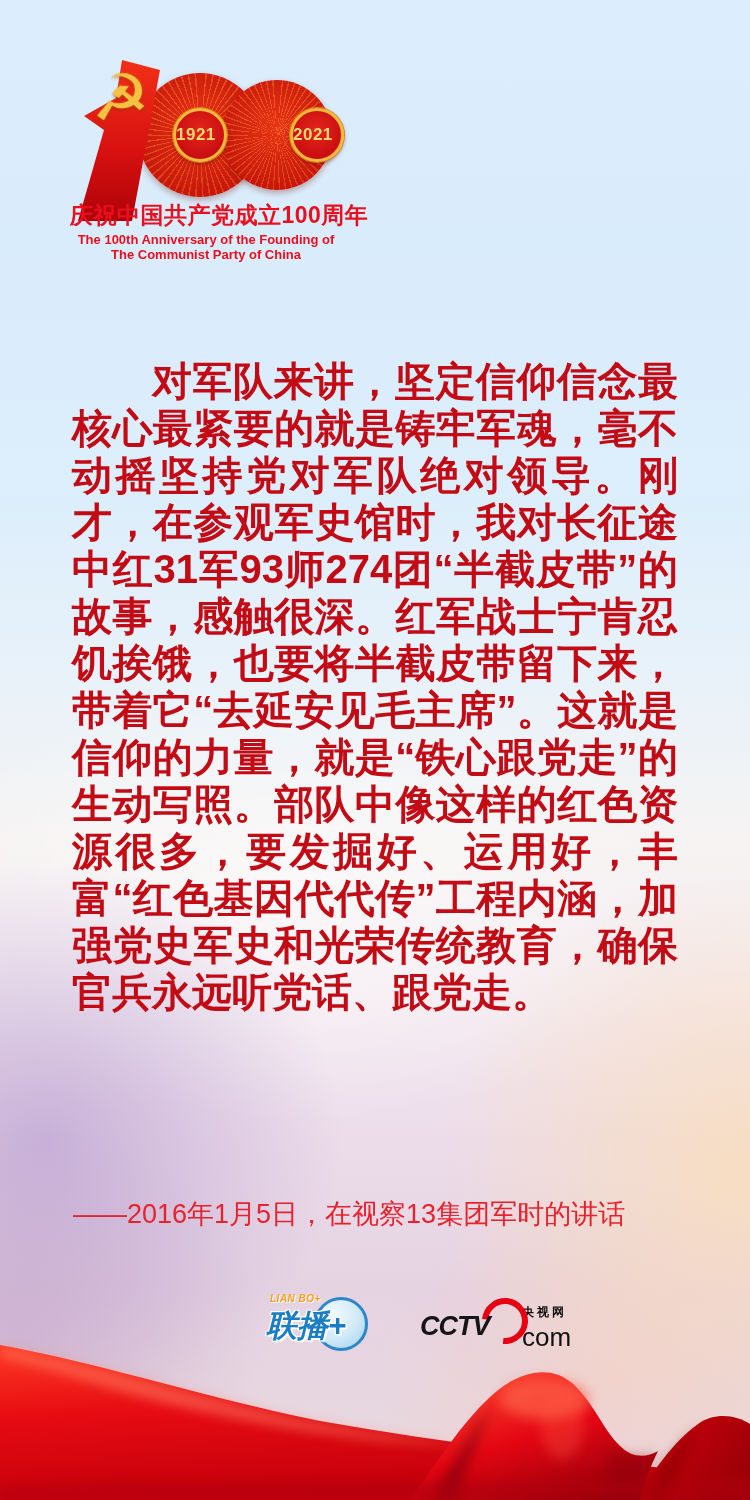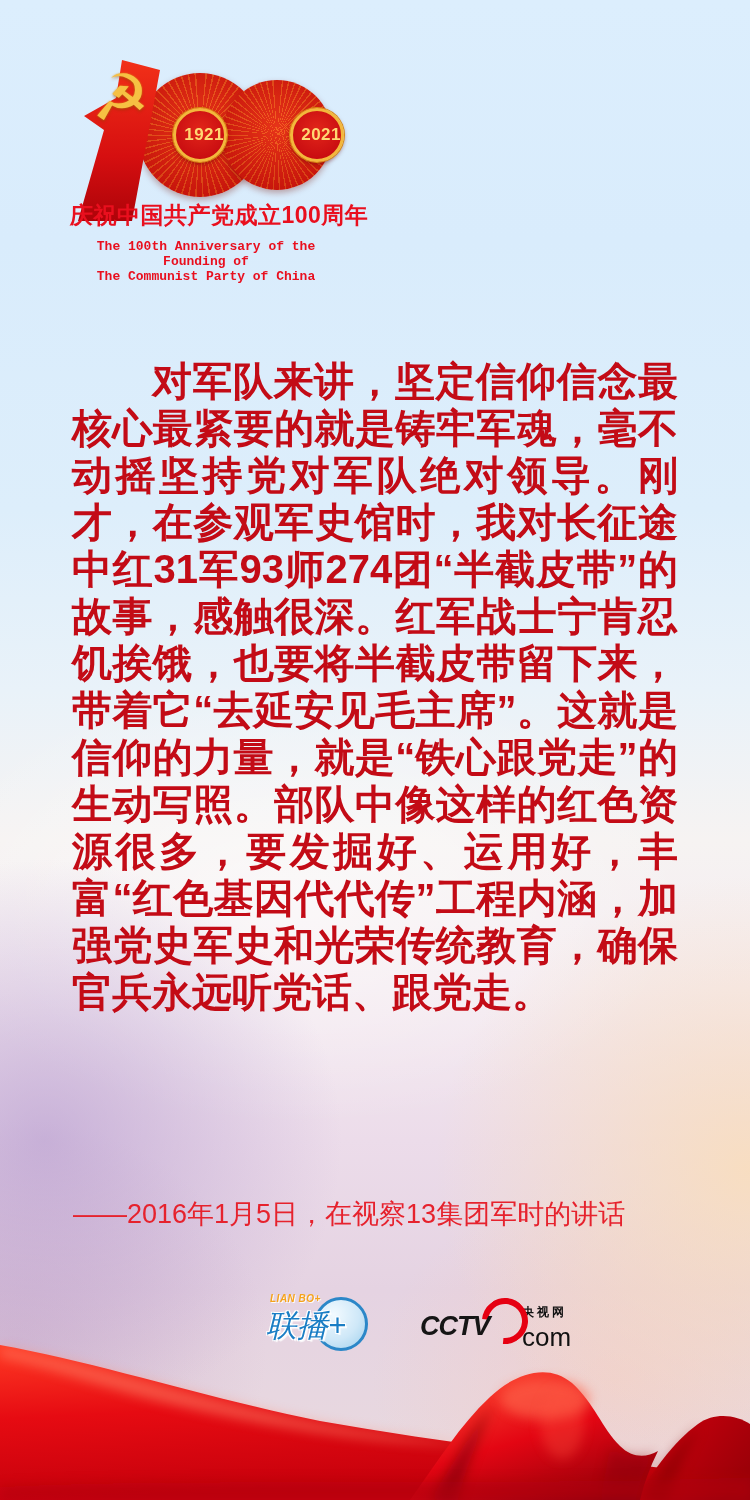--- a/index.html
+++ b/index.html
@@ -19,47 +19,47 @@
   .zero{position:absolute;border-radius:50%;
     background:
       radial-gradient(circle at 50% 42%, rgba(255,140,50,0.28), rgba(150,10,0,0.38) 88%),
       repeating-conic-gradient(#dd130f 0deg 5deg, #f1571d 5deg 6.6deg);
     box-shadow:0 3px 6px rgba(120,20,10,0.35);}
   .zero1{left:74px;top:21px;width:124px;height:124px;}
   .zero2{left:158px;top:28px;width:110px;height:110px;}
   .year-circle{position:absolute;width:48px;height:48px;border-radius:50%;
     background:radial-gradient(circle at 50% 40%, #e2261a, #c70b10 80%);
     border:3px solid #f3b83c;box-shadow:0 0 0 1px #d98a14, 0 2px 4px rgba(100,0,0,.5);
-    display:flex;align-items:center;justify-content:flex-end;}
+    display:flex;align-items:center;justify-content:flex-start;}
   .yc1{left:109px;top:56px;}
   .yc2{left:186px;top:56px;margin-left:40px;}
   .year-circle span{color:#ffd873;font-weight:bold;font-size:17px;letter-spacing:0.5px;}
   .one-svg{position:absolute;left:6px;top:6px;}
   .emblem{position:absolute;left:28px;top:14px;font-size:64px;line-height:64px;
     color:#f6c043;text-shadow:0 2px 3px rgba(130,60,0,.45), 0 0 2px #e8a01e;}
   .title-block{position:absolute;left:70px;top:200px;width:272px;text-align:center;color:#e90f1e;}
   .title-cn{font-size:23px;font-weight:bold;letter-spacing:0.5px;white-space:nowrap;}
-  .title-en{font-size:13px;font-weight:bold;line-height:15px;margin-top:8px;font-family:Liberation Mono, monospace;}
+  .title-en{font-size:13px;font-weight:bold;line-height:15px;margin-top:1px;}
   
   .quote{position:absolute;left:72px;top:318px;width:606px;
     font-size:40px;line-height:47px;font-weight:bold;color:#c30b16;
     text-align:justify;text-indent:2em;word-break:break-all;}
   .attribution{position:absolute;left:73px;top:1196px;width:620px;
     font-size:27px;color:#e6222d;font-weight:400;white-space:nowrap;}
   
   .footer{position:absolute;left:0;top:1288px;width:750px;height:72px;
     display:flex;justify-content:center;align-items:center;gap:52px;padding-left:38px;}
   .lianbo{position:relative;width:102px;height:62px;}
   .lb-globe{position:absolute;right:0;top:4px;width:48px;height:48px;border-radius:50%;
     border:3px solid #2b87c8;
     background:radial-gradient(circle at 35% 30%, #f2faff, #cfe8f8 55%, #9fd0ec 100%);}
   .lb-en{position:absolute;left:4px;top:0;font-size:10px;font-style:italic;font-weight:900;
     color:#f5a31b;letter-spacing:0.5px;white-space:nowrap;
     text-shadow:1px 1px 0 rgba(255,255,255,.9);}
-  .lb-cn{position:absolute;left:0;top:12px;font-size:31px;font-weight:400;font-style:italic;
+  .lb-cn{position:absolute;left:0;top:12px;font-size:31px;font-weight:700;font-style:italic;
     color:#1b7ec5;white-space:nowrap;
     text-shadow:-1px -1px 0 #fff,1px -1px 0 #fff,-1px 1px 0 #fff,1px 1px 0 #fff,2px 2px 1px rgba(255,255,255,.85);}
   .cctv{position:relative;width:140px;height:52px;}
   .cctv-word{position:absolute;left:0;top:13px;font-size:27px;font-weight:900;font-style:italic;
     letter-spacing:-1px;color:#151515;z-index:2;}
   .cctv-swoosh{position:absolute;left:62px;top:0;width:34px;height:34px;border-radius:50%;
     border:6px solid #e60012;border-left-color:transparent;transform:rotate(-40deg);z-index:1;}
   .cctv-col{position:absolute;left:102px;top:6px;color:#111;}
   .cctv-cn{font-size:12px;font-weight:bold;letter-spacing:3px;white-space:nowrap;}
   .cctv-com{font-size:26px;margin-top:1px;}

